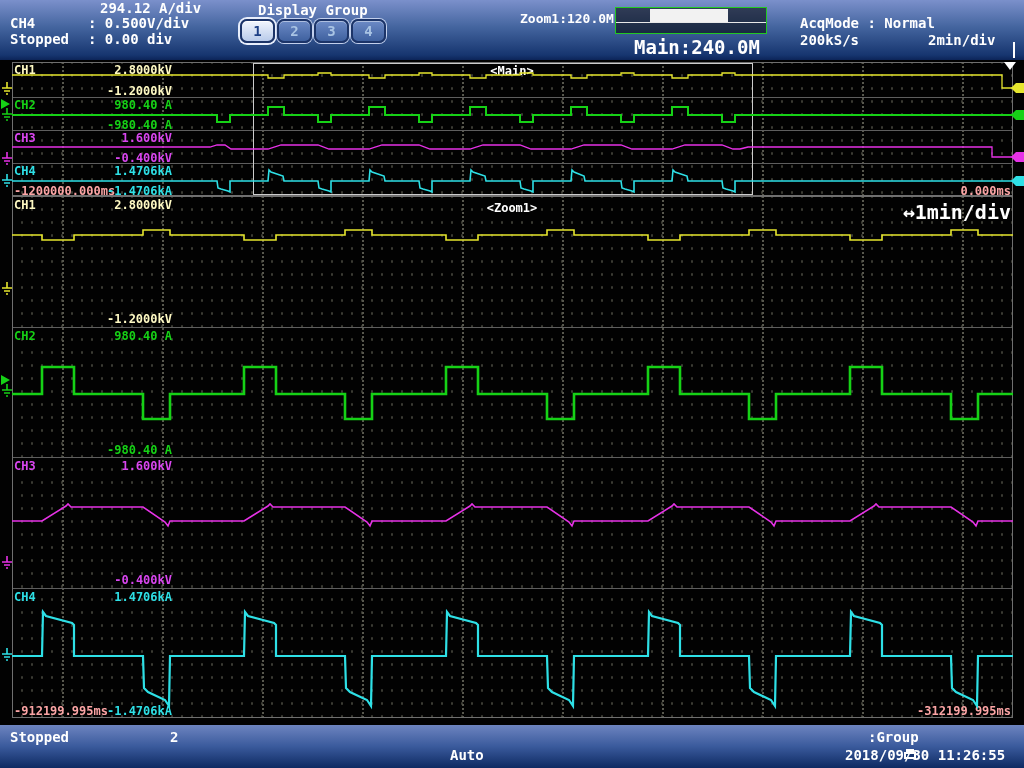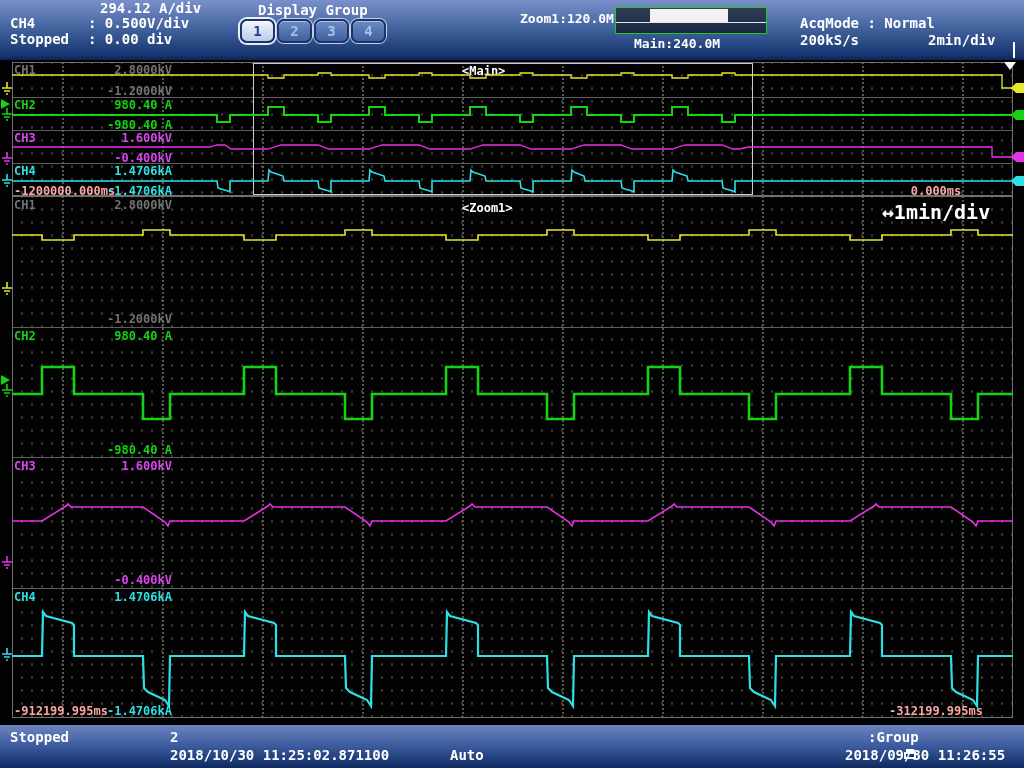--- a/index.html
+++ b/index.html
@@ -29,23 +29,23 @@
         background-size:100px 4px,10px 13px;
         background-position:0 2px,4px 6px;}
   .main-grat{left:12px;top:62px;width:1001px;height:134px;}
   .zoom-grat{left:12px;top:196px;width:1001px;height:522px;}
   .sep{position:absolute;left:13px;width:999px;height:1px;background:#5e5e5e;}
   .zoomwin-rect{position:absolute;left:253px;top:63px;width:500px;height:132px;
         border:1px solid #cccccc;box-sizing:border-box;}
   
   .lbl{position:absolute;font-size:12px;white-space:pre;}
   .val{left:69px;width:103px;text-align:right;}
-  .tright{left:861px;width:150px;text-align:center;}
-  .center{left:462px;width:100px;text-align:left;}
-  .c-ch1{color:#737373}.c-ch2{color:#16d116}.c-ch3{color:#d946ef}.c-ch4{color:#2ee0e6}
+  .tright{left:861px;width:150px;text-align:right;}
+  .center{left:462px;width:100px;text-align:center;}
+  .c-ch1{color:#fef9c3}.c-ch2{color:#16d116}.c-ch3{color:#d946ef}.c-ch4{color:#2ee0e6}
   .c-w{color:#fff}.c-g{color:#fca5a5}
   svg.wf{position:absolute;left:0;top:0;pointer-events:none;}
   
   .statusbar{position:absolute;left:0;top:725px;width:1024px;height:43px;
           background:linear-gradient(#6d84c0,#3a5a9c 50%,#0e2a62);}
   .s-txt{position:absolute;color:#fff;font-size:14px;white-space:pre;}
 </style>
 </head>
 <body>
 
@@ -62,21 +62,21 @@
     <div class="dg-btn active" style="left:240px">1</div>
     <div class="dg-btn" style="left:277px">2</div>
     <div class="dg-btn" style="left:314px">3</div>
     <div class="dg-btn" style="left:351px">4</div>
 
     <span class="h-txt" style="left:520px;top:11px;font-size:13px">Zoom1:120.0M</span>
     <div class="zoombar-box">
       <div class="zoombar-win"></div>
       <div class="zoombar-mid"></div>
     </div>
-    <span class="h-txt" style="left:634px;top:36px;font-size:13px">Main:240.0M</span>
+    <span class="h-txt" style="left:634px;top:36px;font-size:19px">Main:240.0M</span>
 
     <span class="h-txt" style="left:800px;top:15px">AcqMode : Normal</span>
     <span class="h-txt" style="left:800px;top:32px">200kS/s</span>
     <span class="h-txt" style="left:928px;top:32px">2min/div</span>
     <div class="trig-tick"></div>
   </div>
 
   <div class="grat main-grat"></div>
   <div class="grat zoom-grat"></div>
   <div class="sep" style="top:97px"></div>
@@ -142,21 +142,20 @@
       <path d="M7,282 V288 M2,288 H12 M4,291 H10 M6,294 H8" stroke="#e6e62e" stroke-width="1.6" fill="none"></path>
       <path d="M7,384 V390 M2,390 H12 M4,393 H10 M6,396 H8" stroke="#16d116" stroke-width="1.6" fill="none"></path>
       <polygon points="1,375 10,380 1,385" fill="#16d116"></polygon>
       <path d="M7,556 V562 M2,562 H12 M4,565 H10 M6,568 H8" stroke="#e632e6" stroke-width="1.6" fill="none"></path>
       <path d="M7,648 V654 M2,654 H12 M4,657 H10 M6,660 H8" stroke="#2ee0e6" stroke-width="1.6" fill="none"></path>
     </svg>
 
   <div class="statusbar">
     <span class="s-txt" style="left:10px;top:4px">Stopped</span>
     <span class="s-txt" style="left:170px;top:4px">2</span>
-    <span class="s-txt" style="left:170px;top:22px">2018/10/30 11:25:02.871100</span>
     <span class="s-txt" style="left:450px;top:22px">Auto</span>
     <span class="s-txt" style="left:852px;top:6px">
       <svg width="14" height="12" viewBox="0 0 14 12">
           <path d="M1,4 h12 v7 h-12 z M3,1 h8 v3 h-8 z" fill="#ffffff"></path>
           <rect x="3" y="6" width="8" height="3" fill="#16356f"></rect>
         </svg>
     </span>
     <span class="s-txt" style="left:868px;top:4px">:Group</span>
     <span class="s-txt" style="left:845px;top:22px">2018/09/30 11:26:55</span>
   </div>

